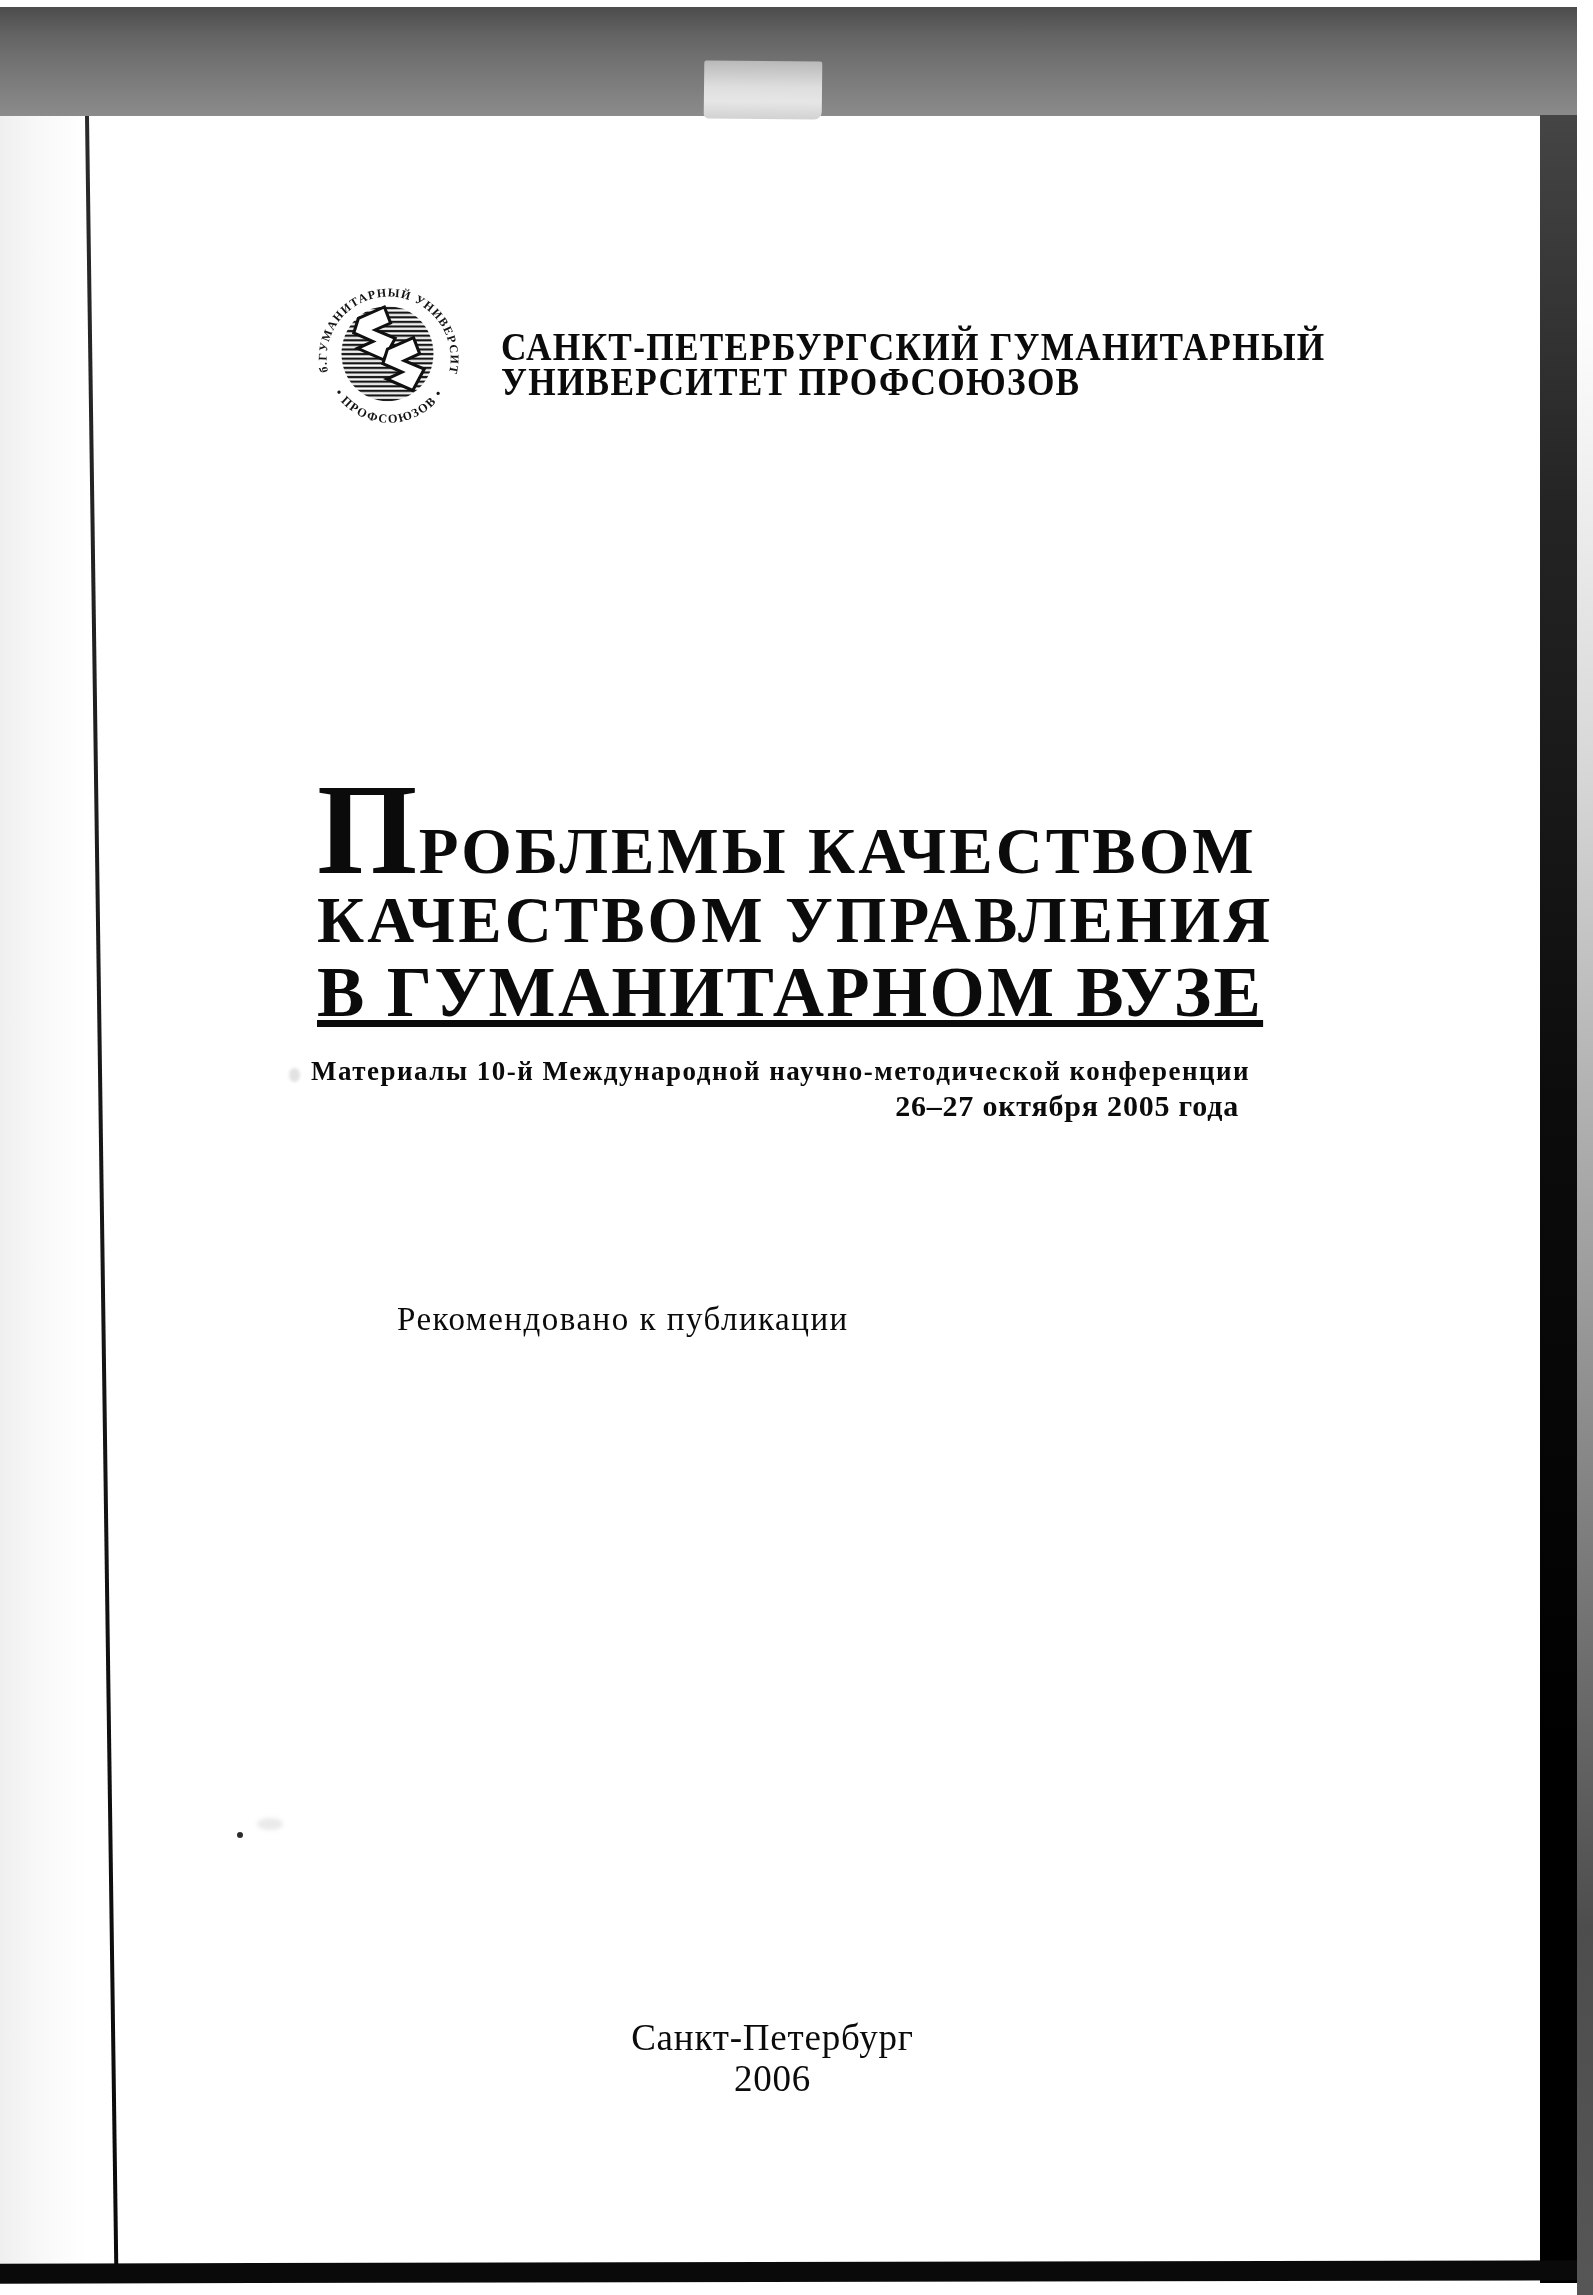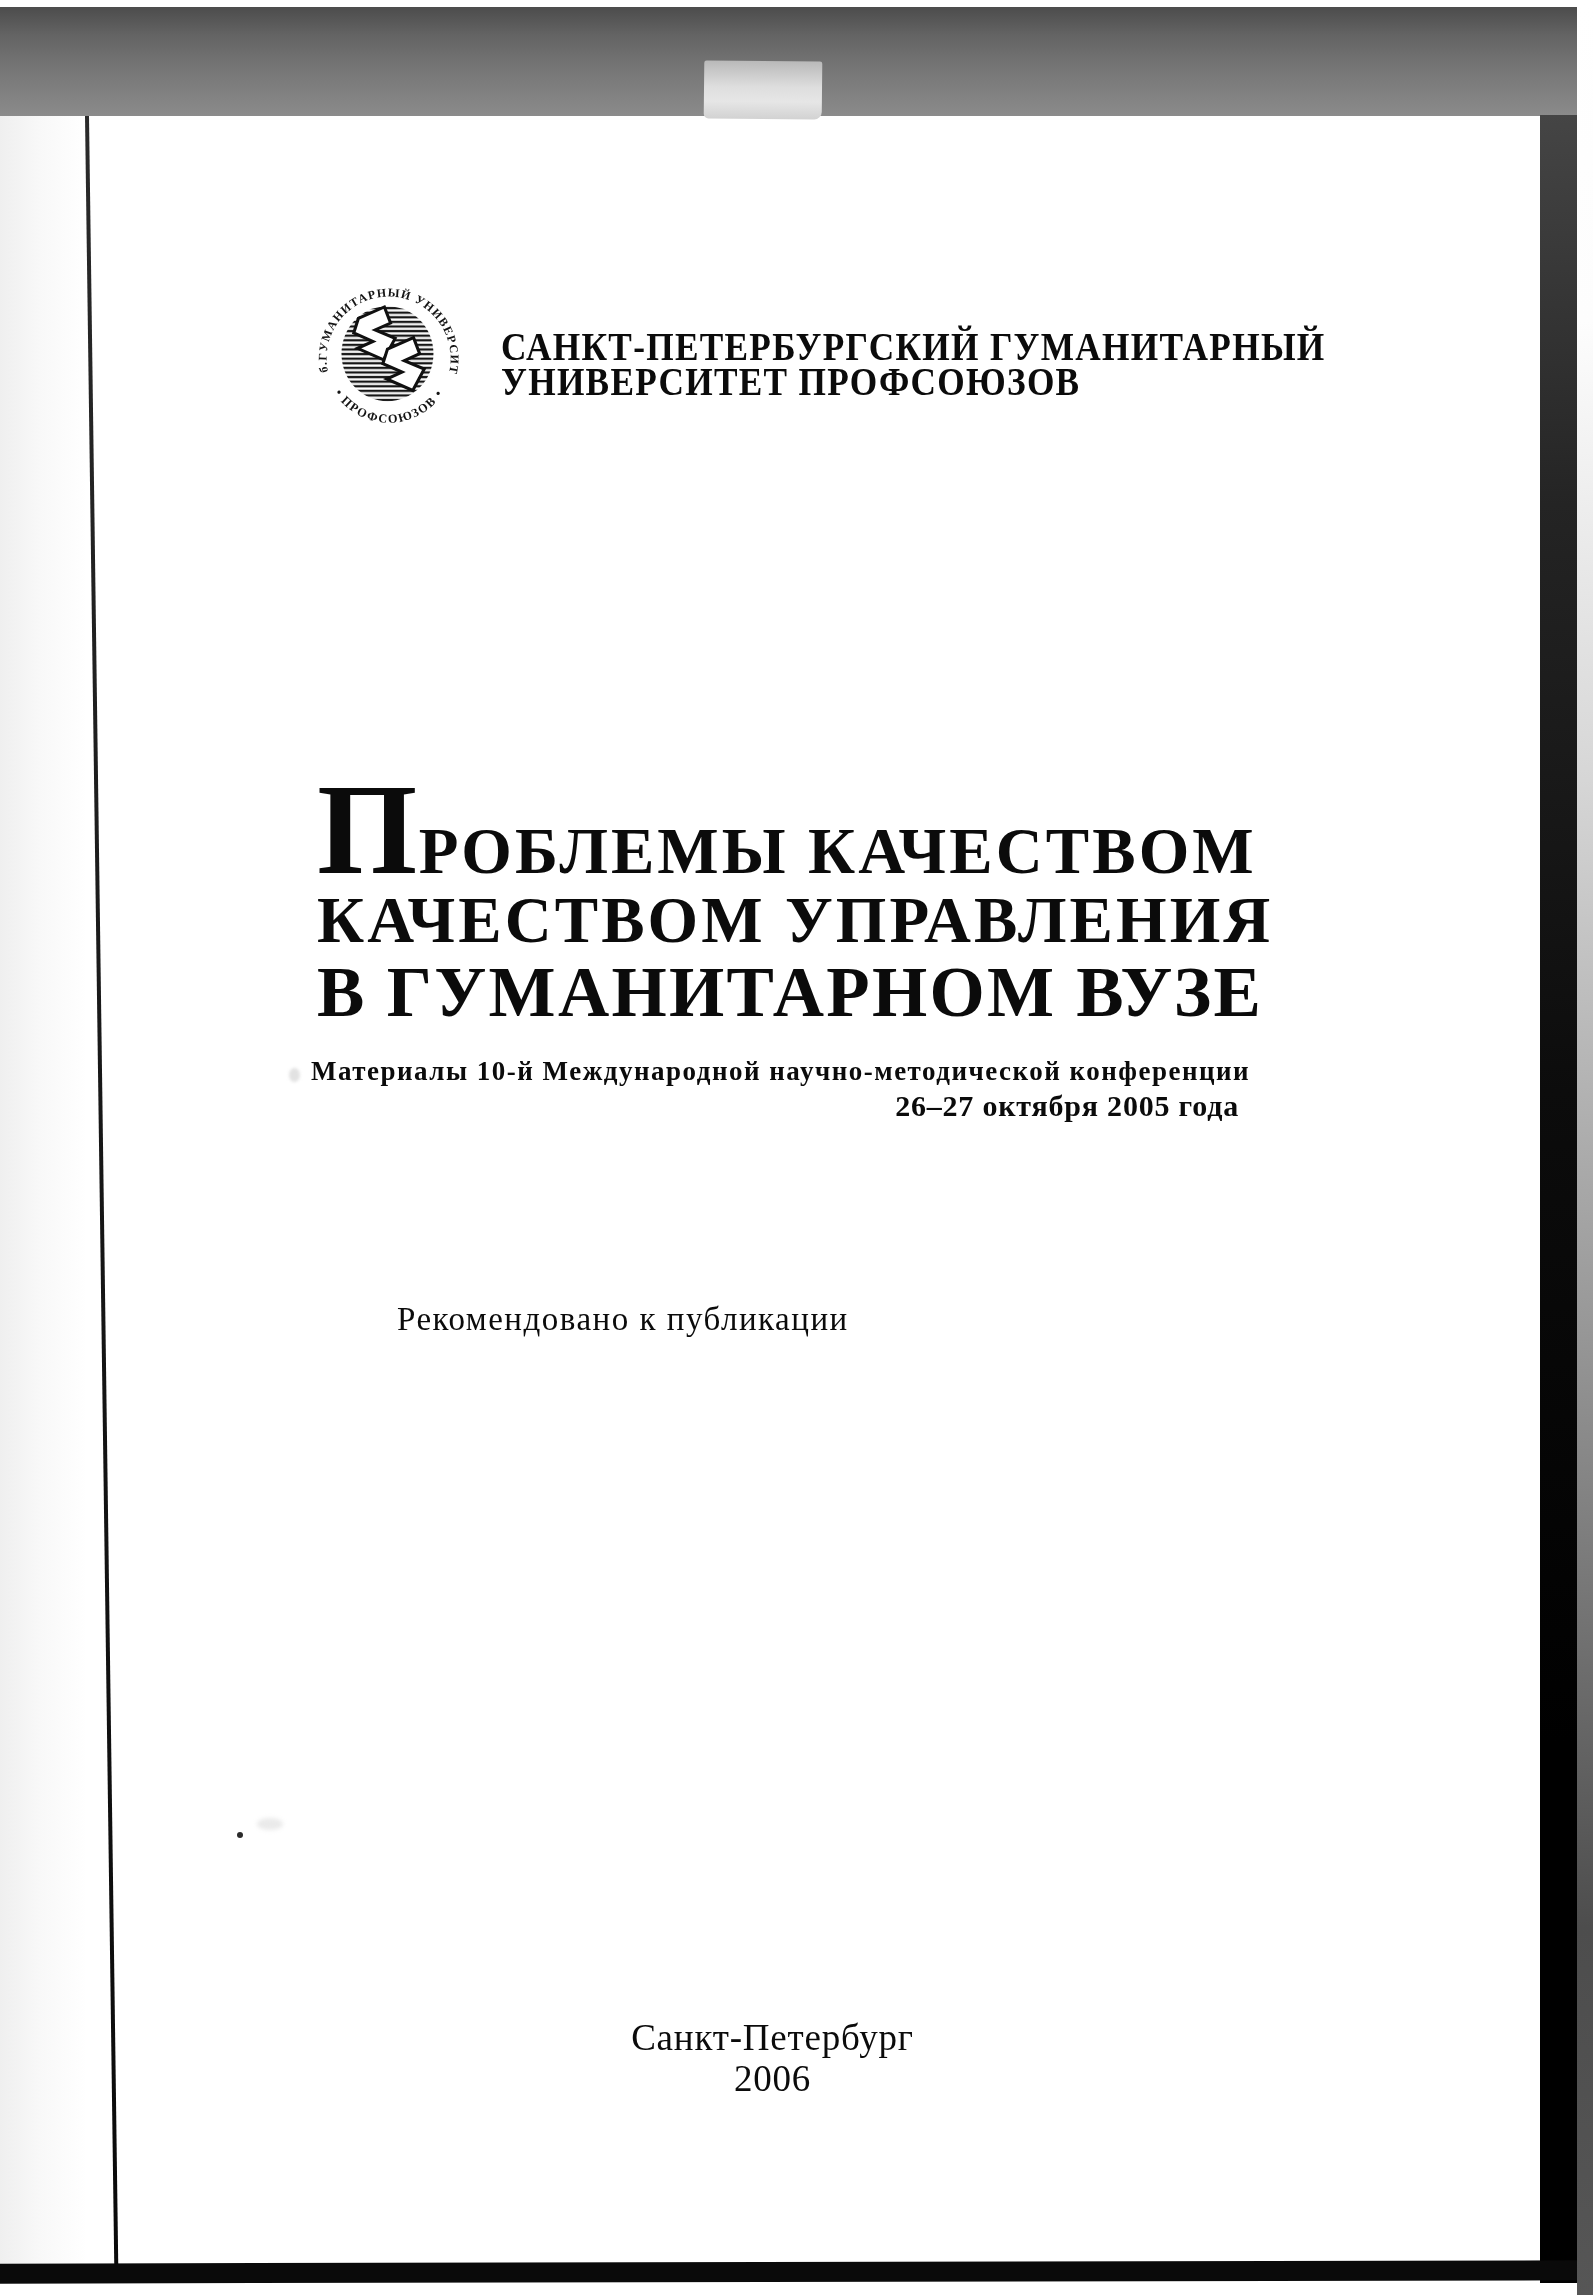--- a/index.html
+++ b/index.html
@@ -62,21 +62,21 @@
     position:absolute;left:501px;top:329px;
     font-weight:bold;font-size:41px;line-height:35px;
     letter-spacing:1.5px;white-space:nowrap;
     transform:scaleX(0.86);transform-origin:left top;
   }
   .title{
     position:absolute;left:317px;top:817px;
     font-weight:bold;white-space:nowrap;
   }
   .title-line{font-size:65px;line-height:69px;letter-spacing:3.1px;}
-  .title-line.third{font-size:71px;line-height:74px;letter-spacing:2.3px;}
+  .title-line.third{font-size:71px;line-height:74px;letter-spacing:2.3px;text-decoration:underline;}
   .dropcap{font-size:129px;line-height:0;letter-spacing:1.5px;}
   .subtitle{
     position:absolute;left:311px;top:1056px;
     font-weight:bold;font-size:27px;line-height:31px;letter-spacing:1.5px;white-space:nowrap;
   }
   .date-line{
     position:absolute;left:319px;top:1093px;width:920px;
     text-align:right;font-weight:bold;font-size:30px;line-height:26px;letter-spacing:0.8px;
   }
   .approval{

